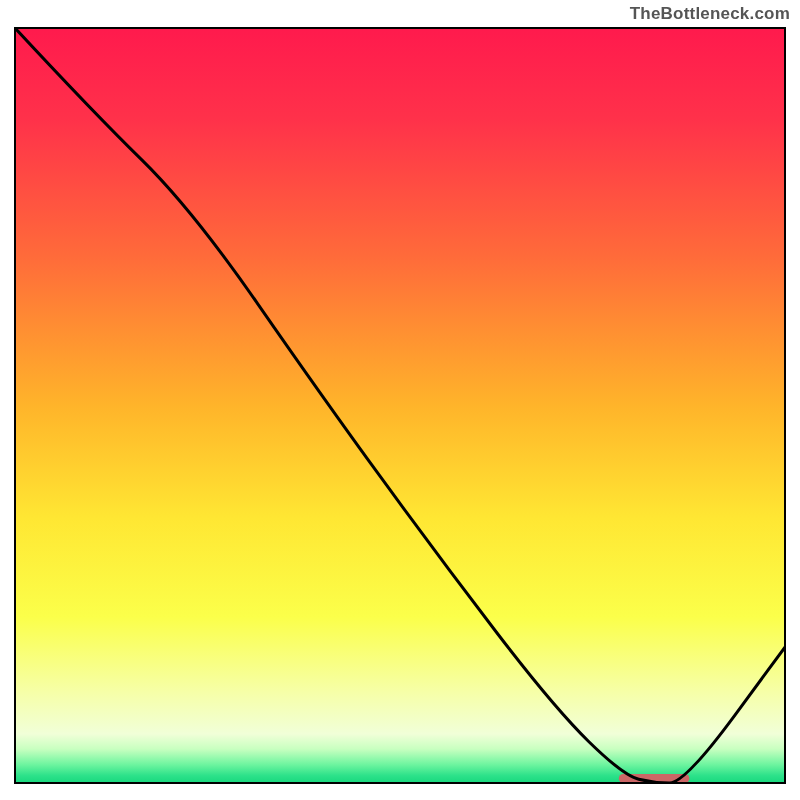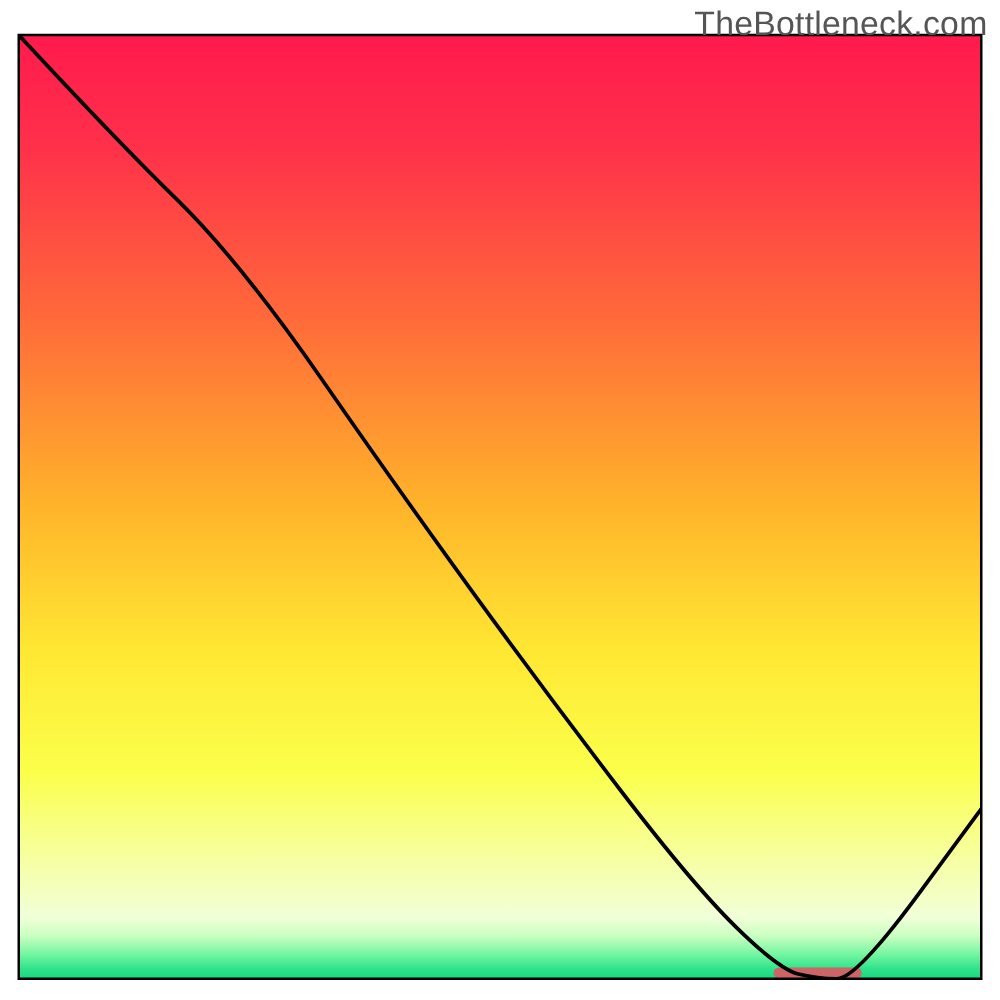--- a/index.html
+++ b/index.html
@@ -14,22 +14,22 @@
   .container {
     position: relative;
     width: 800px;
     height: 800px;
   }
   .watermark {
     position: absolute;
     top: 4px;
     right: 10px;
     color: #555555;
-    font-size: 27px;
-    font-weight: 400;
+    font-size: 17px;
+    font-weight: 700;
     letter-spacing: 0.2px;
     z-index: 10;
   }
   svg.plot {
     position: absolute;
     top: 0;
     left: 0;
   }
 </style>
 </head>

